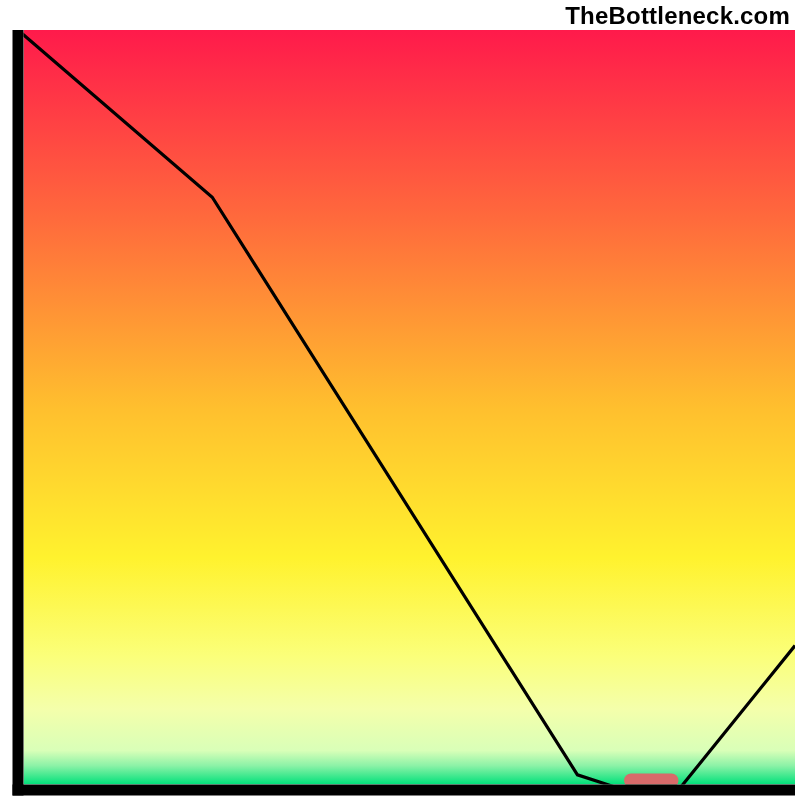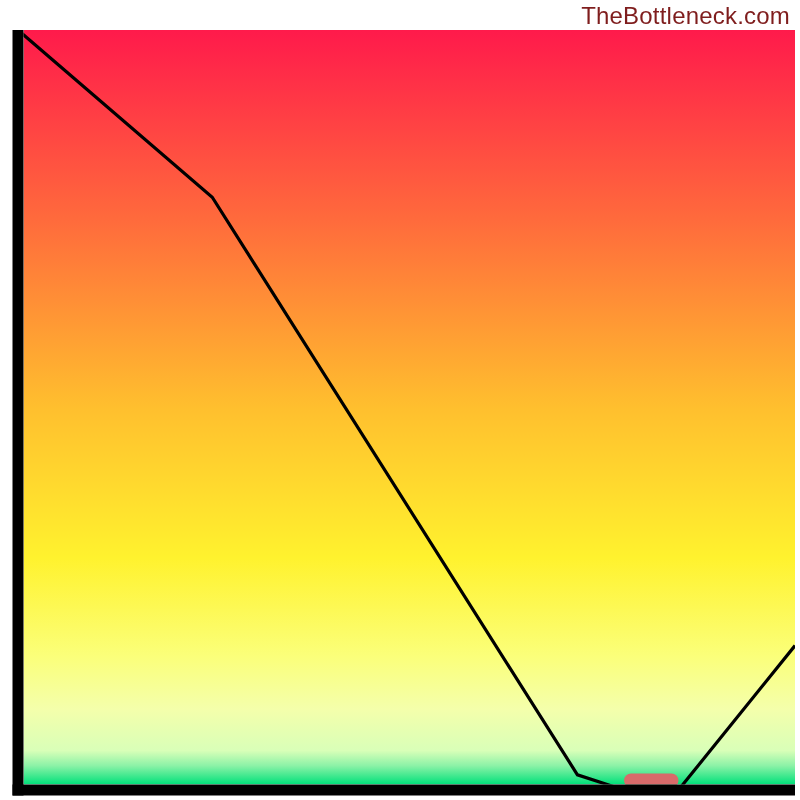--- a/index.html
+++ b/index.html
@@ -13,22 +13,22 @@
   .chart-container {
     position: relative;
     width: 800px;
     height: 800px;
   }
   .attribution {
     position: absolute;
     top: 2px;
     right: 10px;
     font-size: 24px;
-    font-weight: 400;
-    color: #7f1d1d;
+    font-weight: 700;
+    color: #000000;
     letter-spacing: 0.2px;
   }
   svg.chart {
     position: absolute;
     left: 0;
     top: 0;
     width: 800px;
     height: 800px;
   }
 </style>

